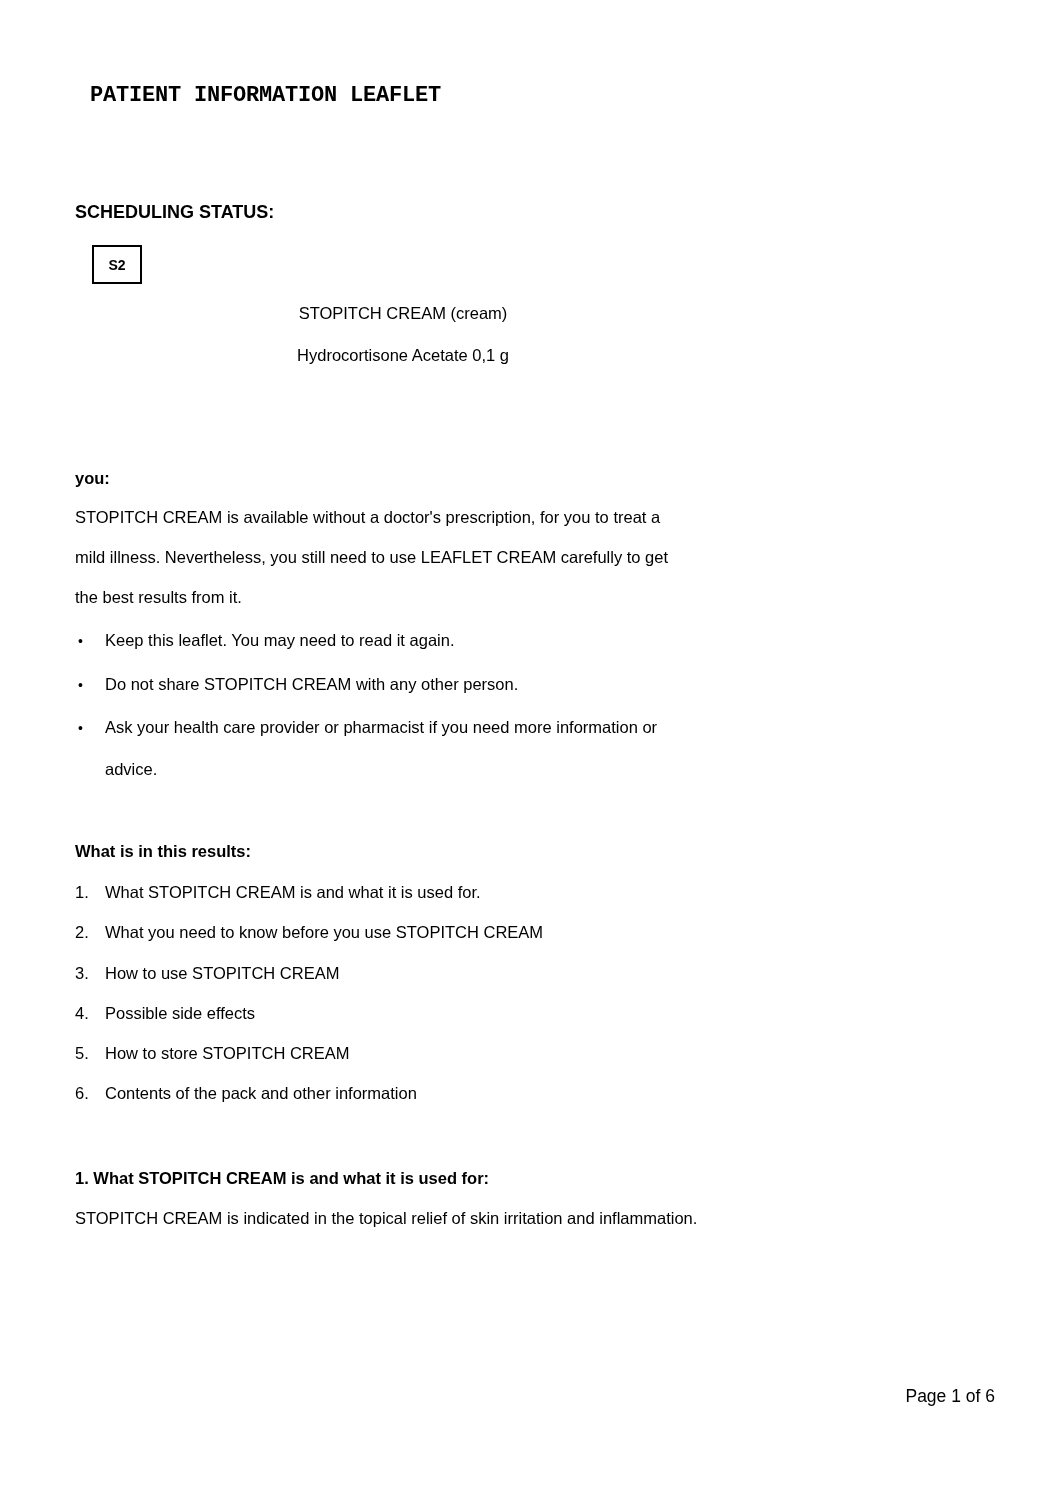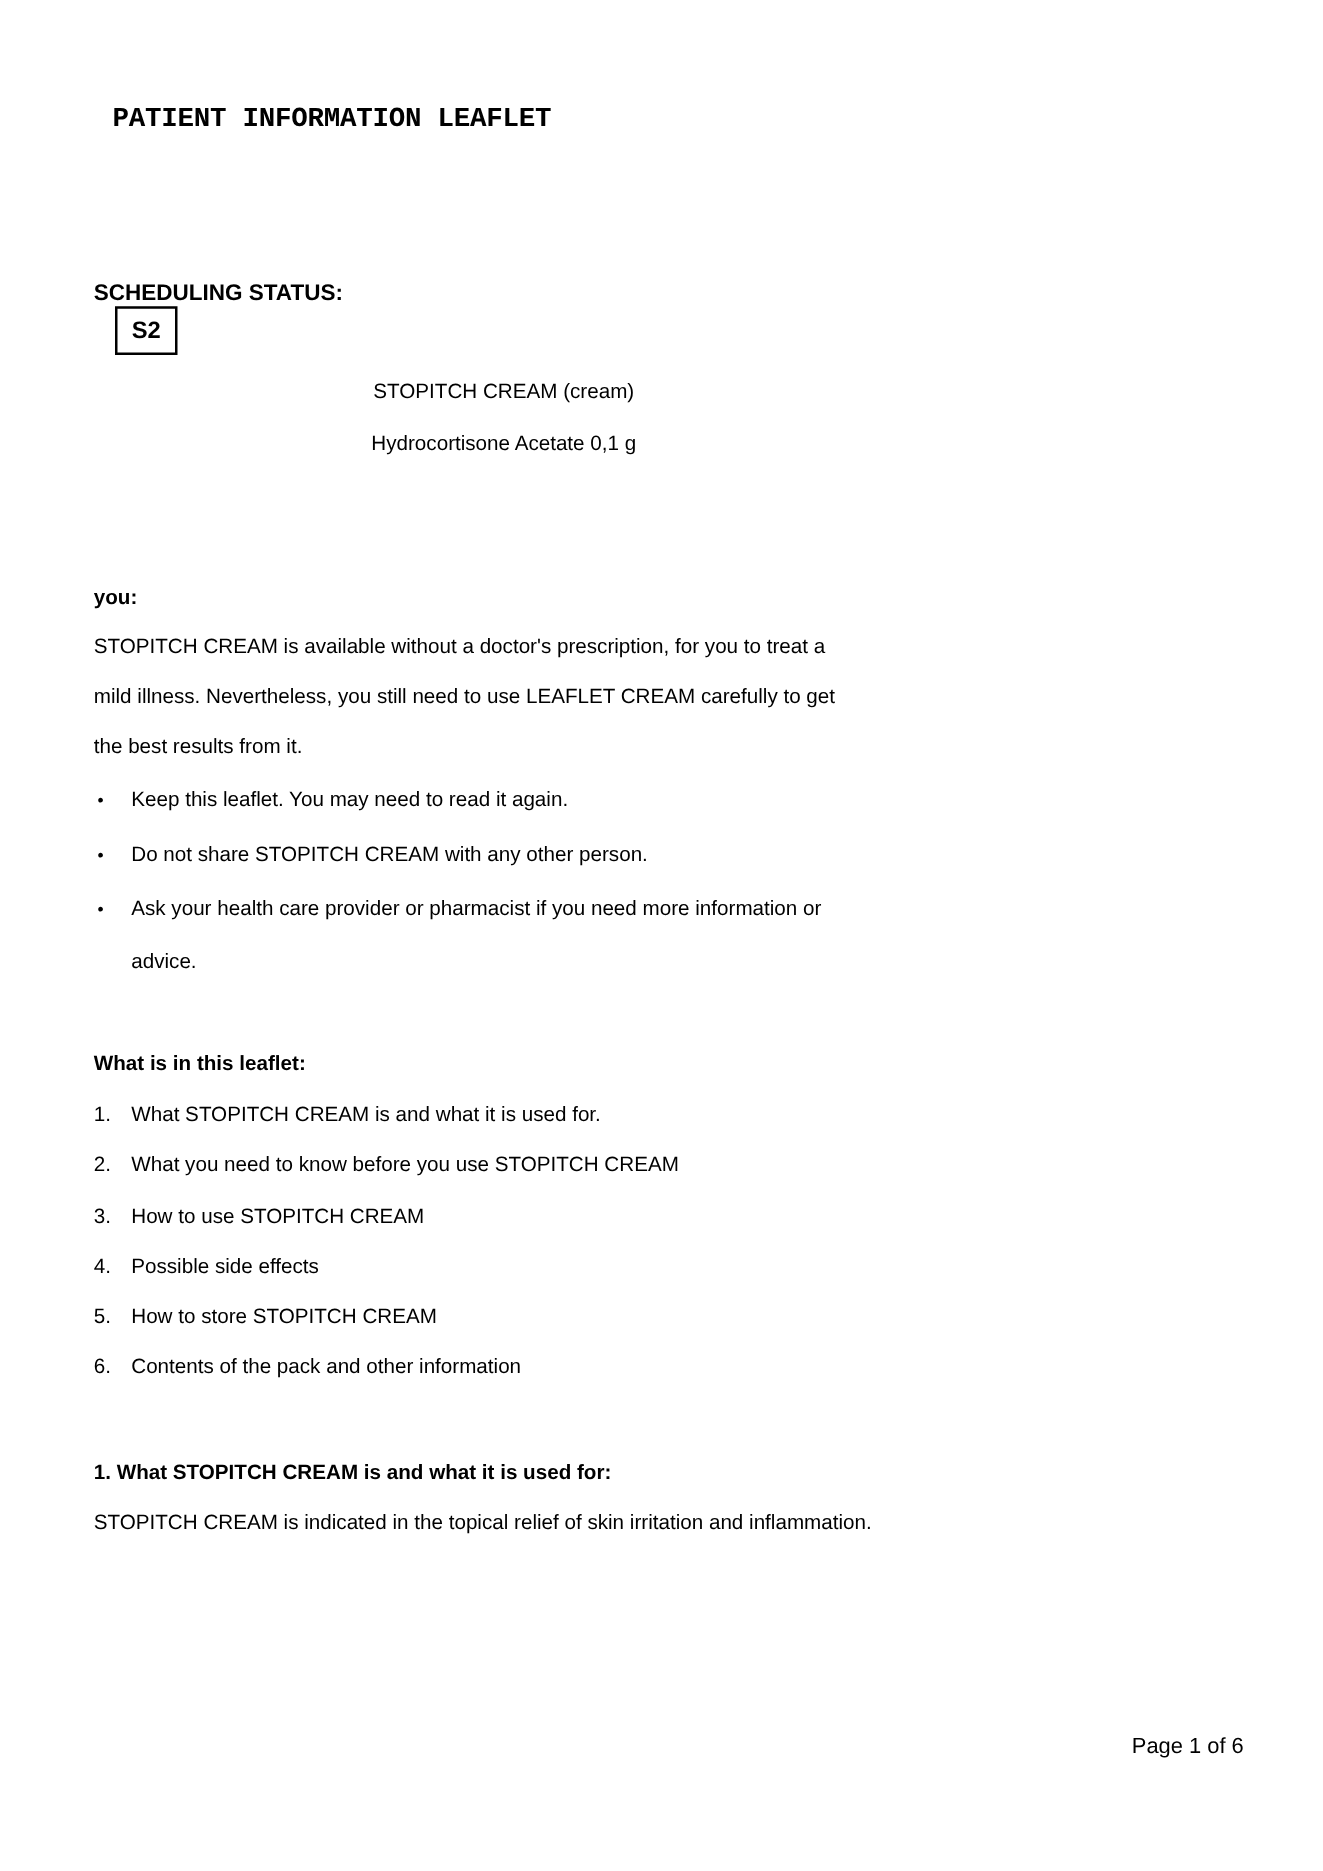--- a/index.html
+++ b/index.html
@@ -26,39 +26,39 @@
     position: absolute;
     left: 92px;
     top: 245px;
     width: 50px;
     height: 39px;
     border: 2px solid #000000;
     display: flex;
     align-items: center;
     justify-content: center;
     font-weight: bold;
-    font-size: 19px;
+    font-size: 14px;
   }
   .centered {
     left: 75px;
     width: 656px;
     text-align: center;
   }
   .bullet-mark { display: inline-block; width: 27px; font-size: 14px; }
   .toc-num { display: inline-block; width: 30px; }
   .footer { font-size: 17.5px; }
 </style>
 </head>
 <body>
 
 <div class="page">
 
   <div class="abs title" style="left:90px; top:83px;font-family:Liberation Mono, monospace;">PATIENT INFORMATION LEAFLET</div>
 
-  <div class="abs sched-label" style="left:75px; top:224px;">SCHEDULING STATUS:</div>
+  <div class="abs sched-label" style="left:75px; top:202px;">SCHEDULING STATUS:</div>
 
   <div class="s2box">
     <span>S2</span>
   </div>
 
   <div class="abs t centered" style="top:304px;">STOPITCH CREAM (cream)</div>
   <div class="abs t centered" style="top:346px;">Hydrocortisone Acetate 0,1 g</div>
 
   <div class="abs t b" style="left:75px; top:469px;">you:</div>
 
@@ -70,21 +70,21 @@
     <span class="bullet-mark">•</span><span>Keep this leaflet. You may need to read it again.</span>
   </div>
   <div class="abs t" style="left:78px; top:675px;">
     <span class="bullet-mark">•</span><span>Do not share STOPITCH CREAM with any other person.</span>
   </div>
   <div class="abs t" style="left:78px; top:718px;">
     <span class="bullet-mark">•</span><span>Ask your health care provider or pharmacist if you need more information or</span>
   </div>
   <div class="abs t" style="left:105px; top:760px;">advice.</div>
 
-  <div class="abs t b" style="left:75px; top:842px;">What is in this leaflet:</div>
+  <div class="abs t b" style="left:75px; top:842px;">What is in this results:</div>
 
   <div class="abs t" style="left:75px; top:883px;">
     <span class="toc-num">1.</span><span>What STOPITCH CREAM is and what it is used for.</span>
   </div>
   <div class="abs t" style="left:75px; top:923px;">
     <span class="toc-num">2.</span><span>What you need to know before you use STOPITCH CREAM</span>
   </div>
   <div class="abs t" style="left:75px; top:964px;">
     <span class="toc-num">3.</span><span>How to use STOPITCH CREAM</span>
   </div>

